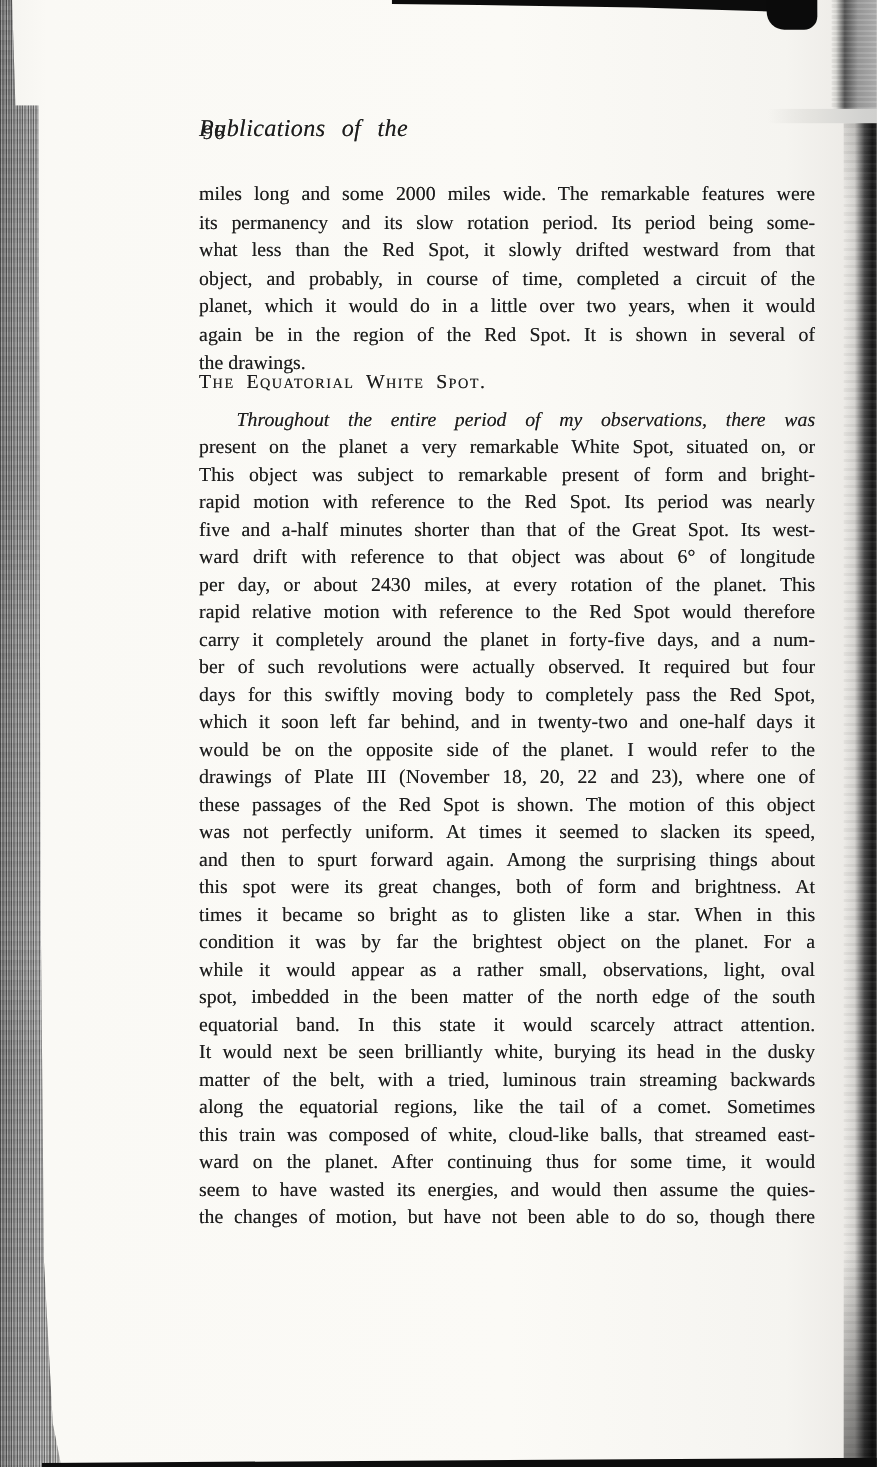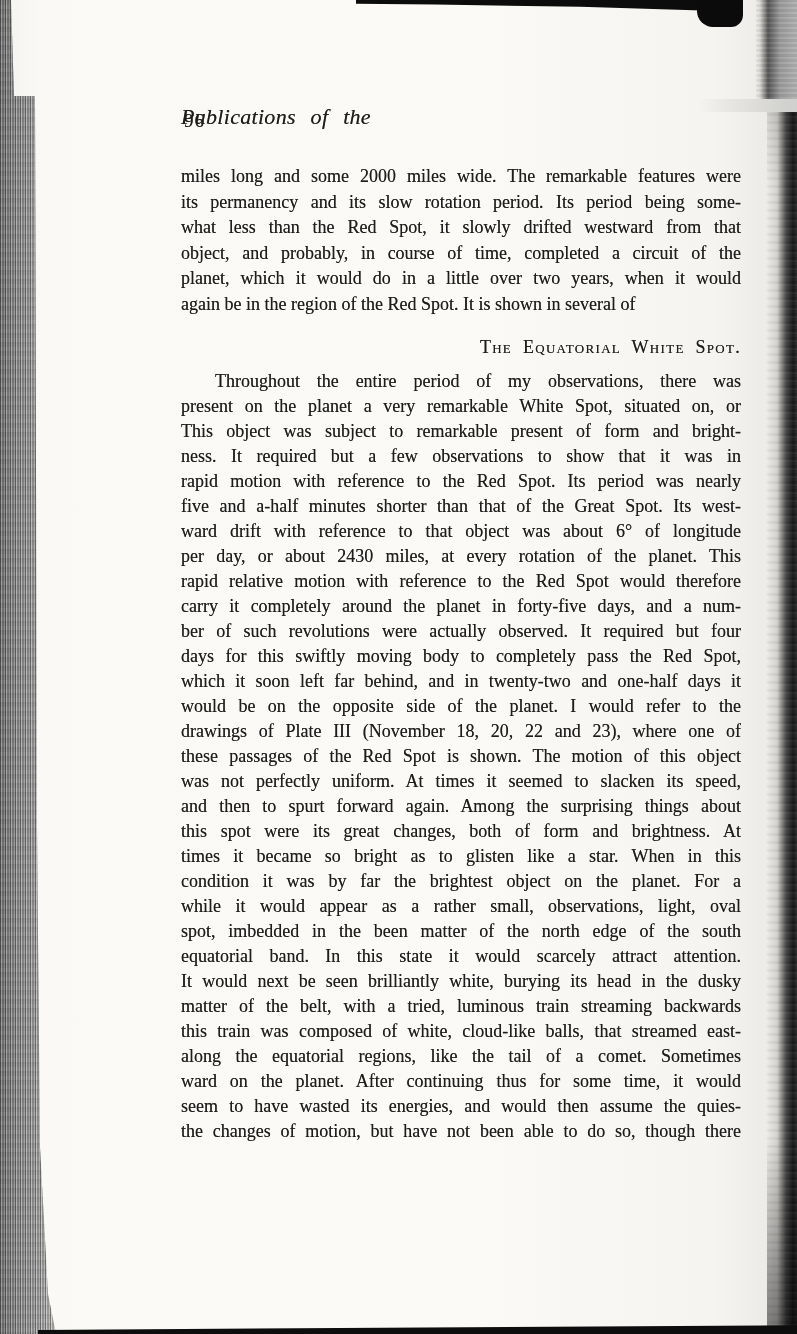--- a/index.html
+++ b/index.html
@@ -80,23 +80,23 @@
   }
   .col{ position:absolute;left:181px;width:560px;font-size:18px; }
   .para1{ top:164px; }
   .para2{ top:369px; }
   .line{
     display:block;height:25px;line-height:25px;overflow:hidden;
     text-align:justify;-moz-text-align-last:justify;text-align-last:justify;
   }
   .para1 .line{ height:25.5px;line-height:25.5px; }
   .para1 .line:last-child{ text-align-last:left; }
-  .para2 .line:first-child{ text-indent:34px; }
+  .para2 .line:first-child{ text-indent:34px;font-style:italic; }
   .section-heading{
-    position:absolute;left:181px;top:337px;width:560px;text-align:right;
+    position:absolute;left:181px;top:337px;width:560px;text-align:left;
     font-variant:small-caps;font-size:18px;letter-spacing:1.3px;word-spacing:5px;
   }
 </style>
 </head>
 <body>
 
 <div class="stage">
   <div class="paper"></div>
   <div class="specks"></div>
 
@@ -111,29 +111,29 @@
   <div class="page-num ink">96</div>
   <div class="running-title ink">Publications of the</div>
 
   <div class="col para1 ink">
       <div class="line">miles long and some 2000 miles wide. The remarkable features were</div>
       <div class="line">its permanency and its slow rotation period. Its period being some-</div>
       <div class="line">what less than the Red Spot, it slowly drifted westward from that</div>
       <div class="line">object, and probably, in course of time, completed a circuit of the</div>
       <div class="line">planet, which it would do in a little over two years, when it would</div>
       <div class="line">again be in the region of the Red Spot. It is shown in several of</div>
+      <div class="line">the drawings.</div>
     </div>
 
   <div class="section-heading ink">The Equatorial White Spot.</div>
 
   <div class="col para2 ink">
       <div class="line">Throughout the entire period of my observations, there was</div>
       <div class="line">present on the planet a very remarkable White Spot, situated on, or</div>
       <div class="line">This object was subject to remarkable present of form and bright-</div>
-      <div class="line">ness. It required but a few observations to show that it was in</div>
       <div class="line">rapid motion with reference to the Red Spot. Its period was nearly</div>
       <div class="line">five and a-half minutes shorter than that of the Great Spot. Its west-</div>
       <div class="line">ward drift with reference to that object was about 6° of longitude</div>
       <div class="line">per day, or about 2430 miles, at every rotation of the planet. This</div>
       <div class="line">rapid relative motion with reference to the Red Spot would therefore</div>
       <div class="line">carry it completely around the planet in forty-five days, and a num-</div>
       <div class="line">ber of such revolutions were actually observed. It required but four</div>
       <div class="line">days for this swiftly moving body to completely pass the Red Spot,</div>
       <div class="line">which it soon left far behind, and in twenty-two and one-half days it</div>
       <div class="line">would be on the opposite side of the planet. I would refer to the</div>
@@ -142,19 +142,19 @@
       <div class="line">was not perfectly uniform. At times it seemed to slacken its speed,</div>
       <div class="line">and then to spurt forward again. Among the surprising things about</div>
       <div class="line">this spot were its great changes, both of form and brightness. At</div>
       <div class="line">times it became so bright as to glisten like a star. When in this</div>
       <div class="line">condition it was by far the brightest object on the planet. For a</div>
       <div class="line">while it would appear as a rather small, observations, light, oval</div>
       <div class="line">spot, imbedded in the been matter of the north edge of the south</div>
       <div class="line">equatorial band. In this state it would scarcely attract attention.</div>
       <div class="line">It would next be seen brilliantly white, burying its head in the dusky</div>
       <div class="line">matter of the belt, with a tried, luminous train streaming backwards</div>
+      <div class="line">along the equatorial regions, like the tail of a comet. Sometimes</div>
       <div class="line">this train was composed of white, cloud-like balls, that streamed east-</div>
-      <div class="line">along the equatorial regions, like the tail of a comet. Sometimes</div>
       <div class="line">ward on the planet. After continuing thus for some time, it would</div>
       <div class="line">seem to have wasted its energies, and would then assume the quies-</div>
       <div class="line">the changes of motion, but have not been able to do so, though there</div>
     </div>
 </div>
 
 </body></html>

